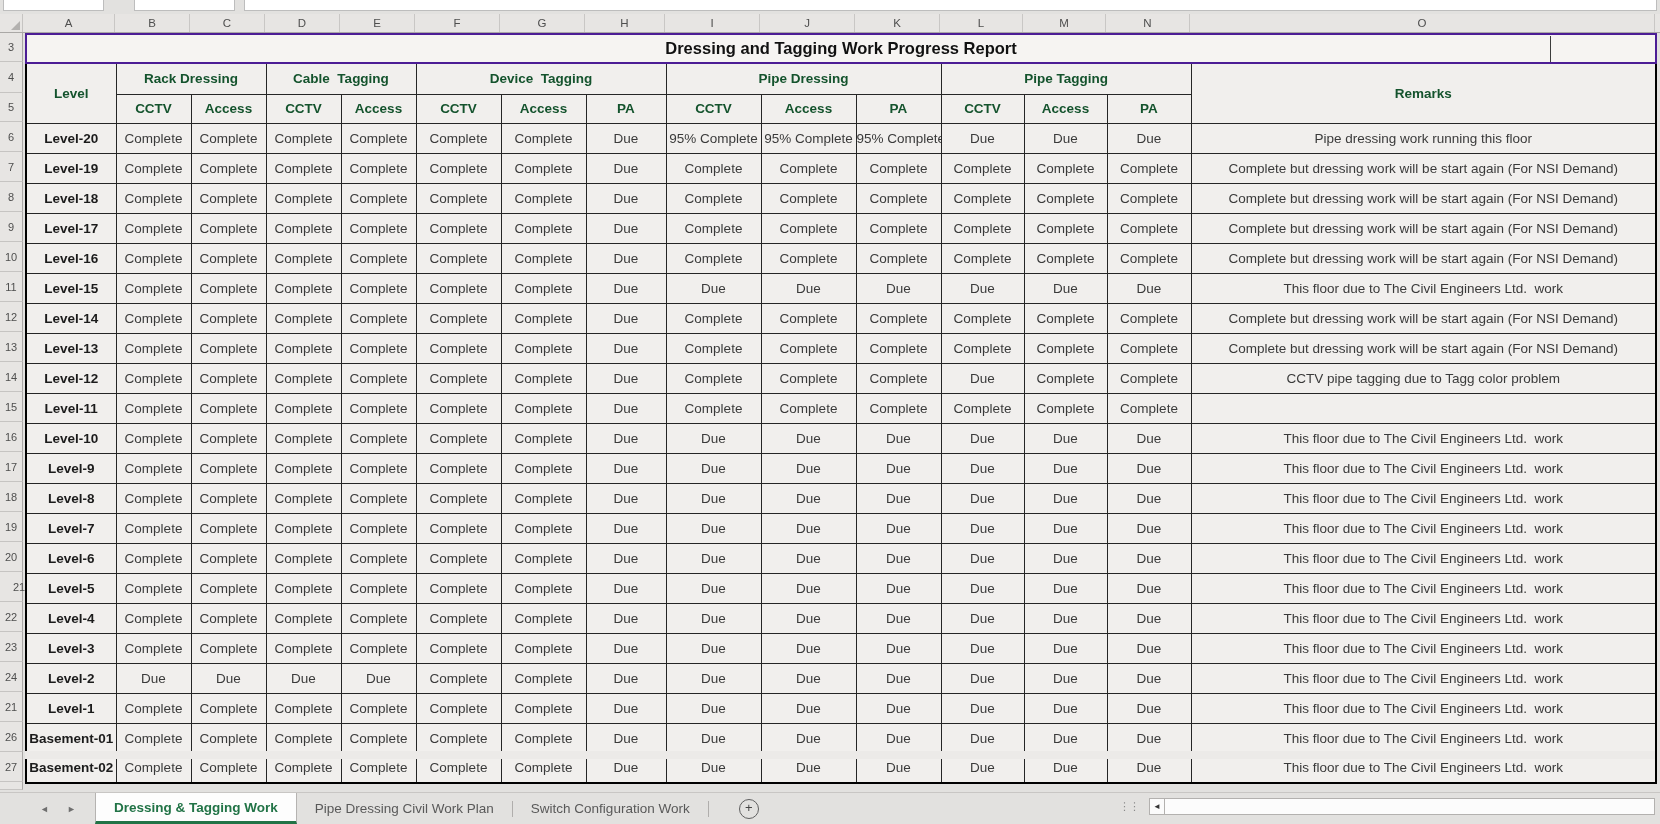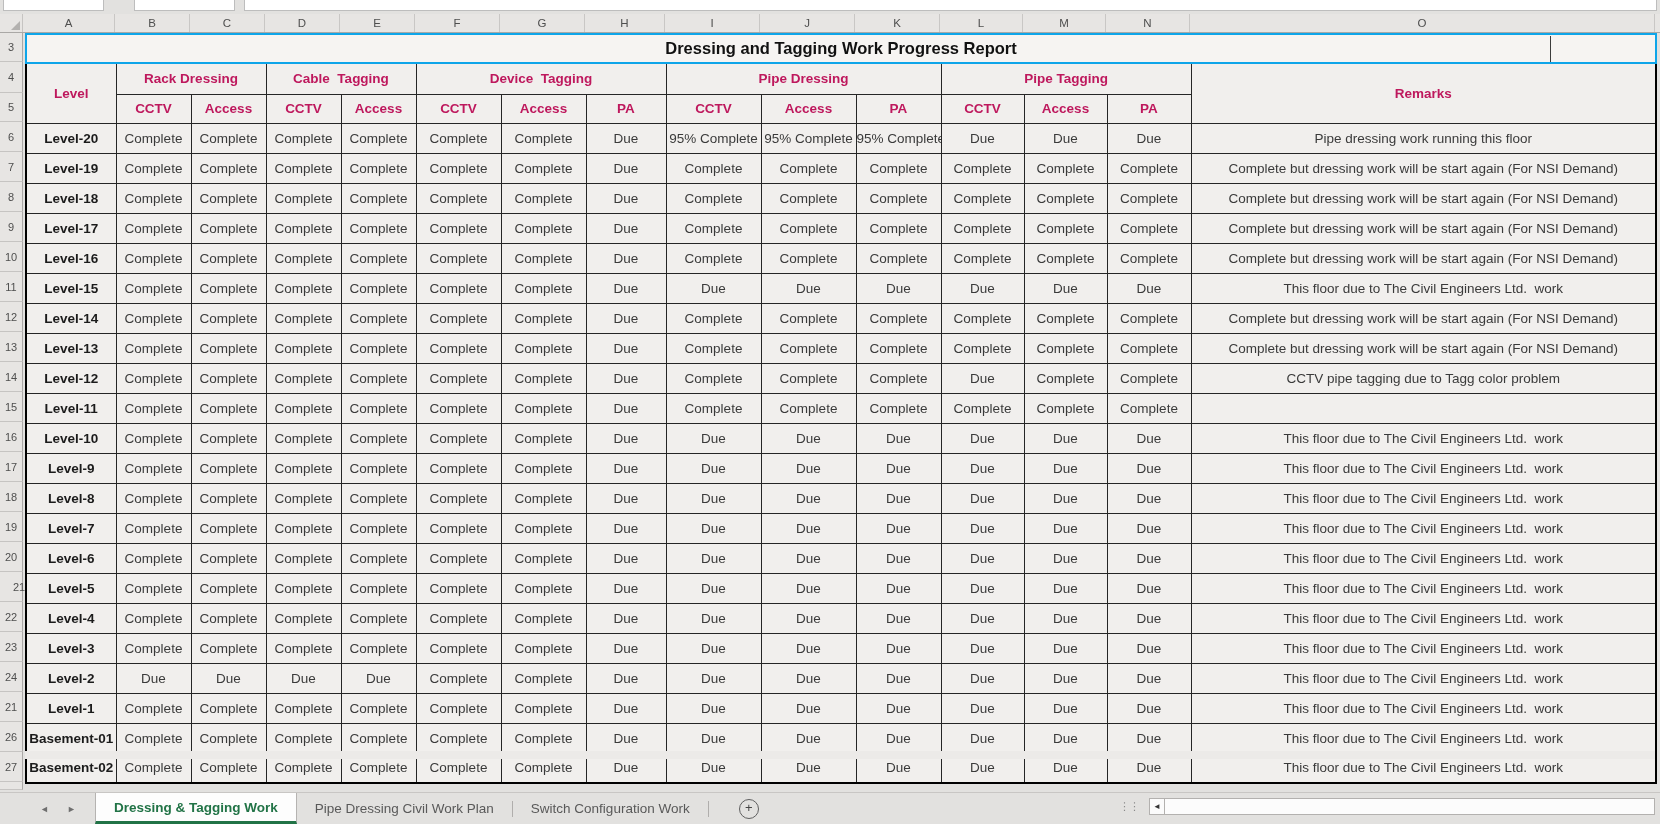--- a/index.html
+++ b/index.html
@@ -21,22 +21,22 @@
   .col-letter{position:absolute;top:0;height:18px;line-height:18px;text-align:center;font-size:11.5px;color:#4e4e4e;border-right:1px solid #c9c7c5;box-sizing:border-box;}
   
   .row-gutter{position:absolute;left:0;top:33px;width:23px;}
   .row-num{width:23px;background:#e7e5e3;border-right:1px solid #aaa8a6;border-bottom:1px solid #c6c4c2;box-sizing:border-box;
     font-size:11px;color:#4e4e4e;display:flex;align-items:center;justify-content:center;}
   
   .sheet{position:absolute;left:25px;top:33px;}
   table{border-collapse:collapse;table-layout:fixed;width:1630px;background:#f2f0ee;border:2px solid #000;}
   td,th{border:1px solid #262626;padding:0;text-align:center;vertical-align:middle;
     white-space:pre;overflow:hidden;font-size:13.5px;color:#3a3a3a;background:#f1efed;}
-  th{font-weight:bold;color:#be185d;}
-  .title-cell{font-size:16.5px;font-weight:bold;color:#111;background:#f6f4f2;border:2px solid #0ea5e9;}
+  th{font-weight:bold;color:#14532d;}
+  .title-cell{font-size:16.5px;font-weight:bold;color:#111;background:#f6f4f2;border:2px solid #4c1d95;}
   .level-cell{font-weight:bold;color:#1b1b1b;}
   .title-stub-line{position:absolute;left:1525px;top:3px;width:1px;height:26px;background:#3c3c3c;}
   .grid-stub{position:absolute;left:25px;top:751px;width:1630px;height:8px;background:#eceae8;}
   
   .tab-bar{position:absolute;left:0;top:792px;width:1660px;height:32px;background:#e2e1df;border-top:1px solid #c8c6c4;box-sizing:border-box;display:flex;align-items:stretch;}
   .nav-arrows{display:flex;align-items:center;gap:18px;padding-left:40px;width:55px;}
   .nav-arrow{font-size:9px;color:#6f6f6f;cursor:default;}
   .tabs-wrap{display:flex;align-items:stretch;}
   .tab{display:flex;align-items:center;padding:0 18px;font-size:13.5px;color:#595959;box-sizing:border-box;}
   .tab.active{background:#fdfdfd;color:#217346;font-weight:bold;border-left:1px solid #b5b3b1;border-right:1px solid #b5b3b1;border-bottom:3px solid #217346;}

